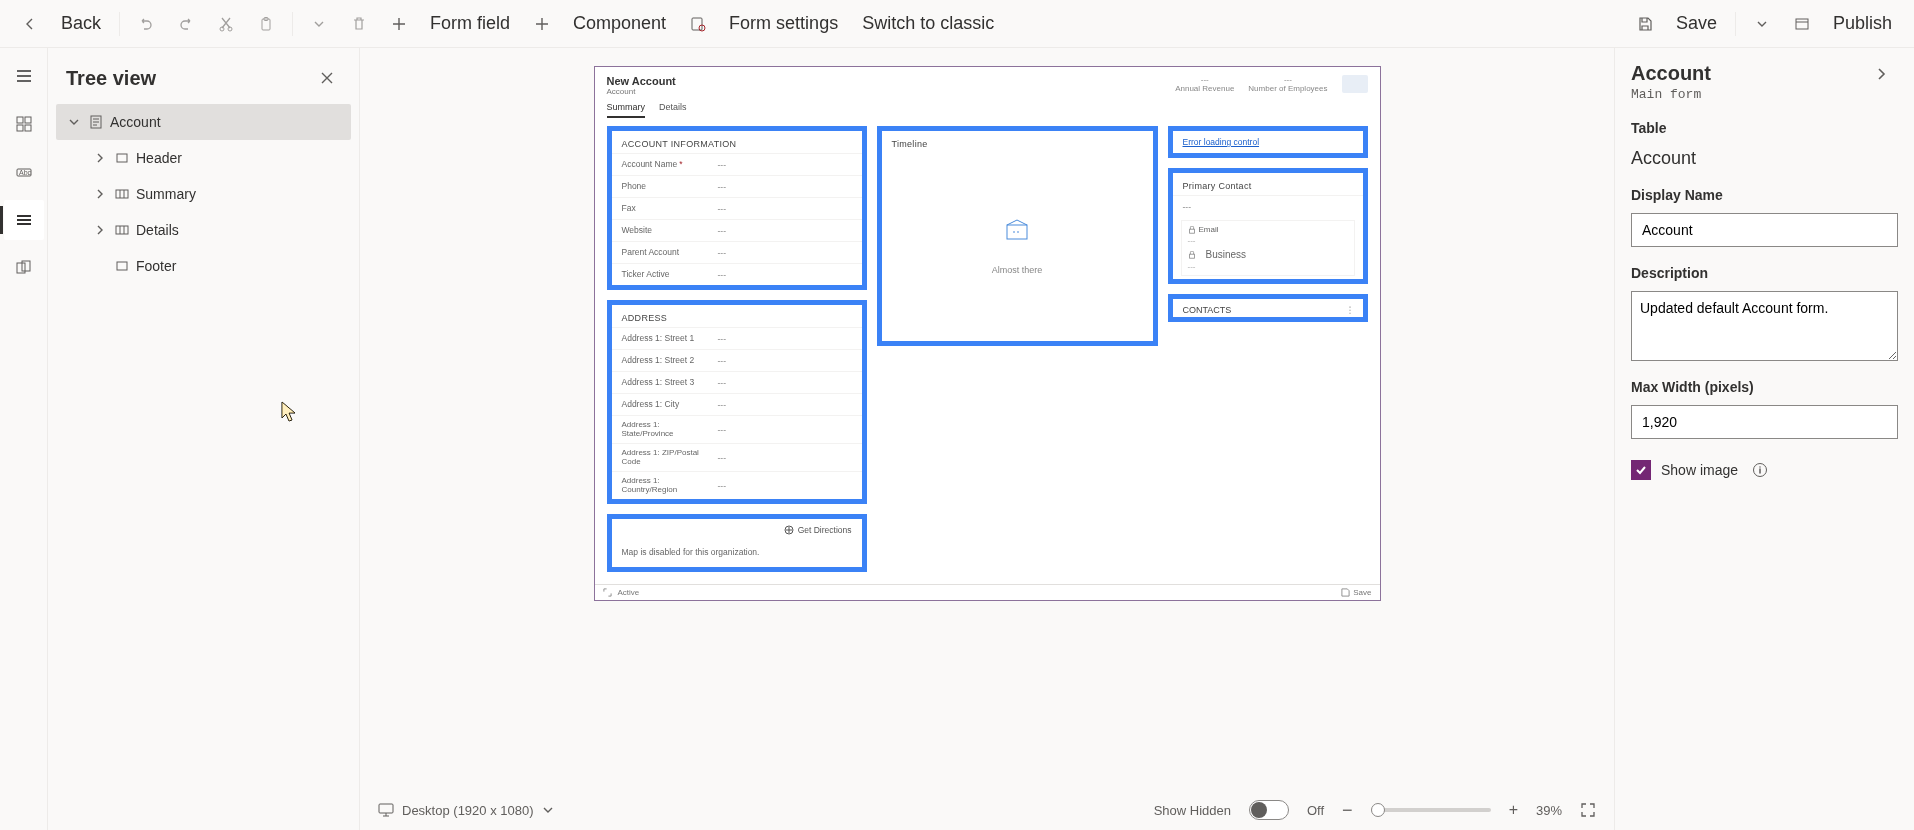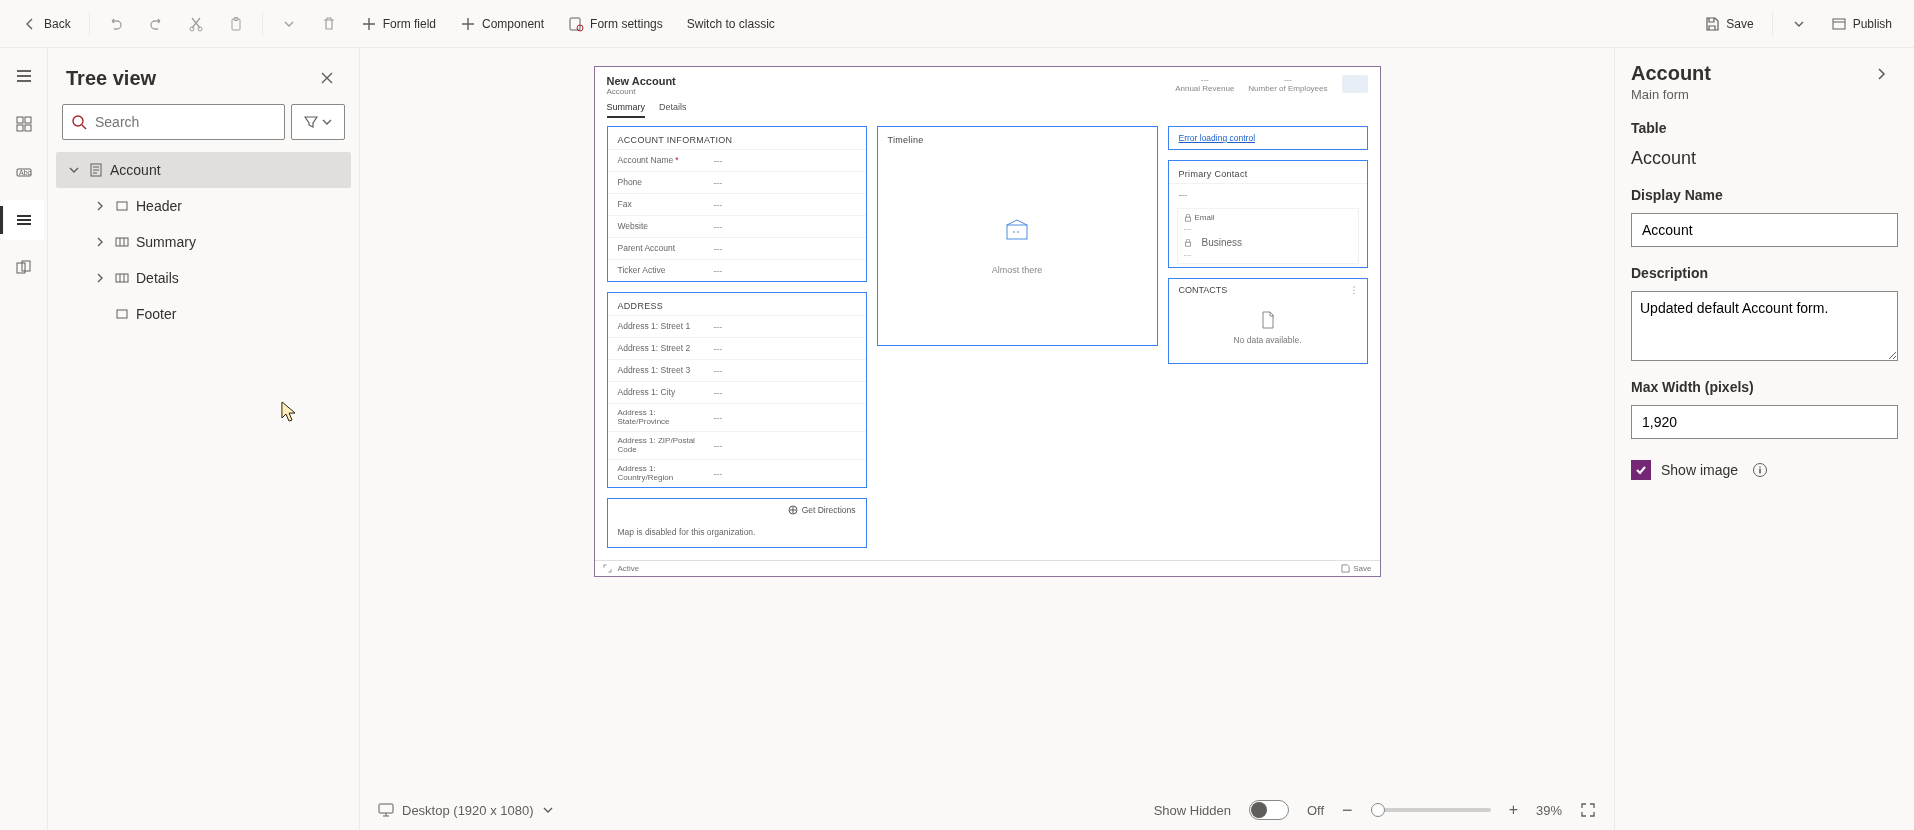--- a/index.html
+++ b/index.html
@@ -1,21 +1,21 @@
 <!DOCTYPE html>
 <html><head>
 <meta charset="utf-8">
 <style>
   * { box-sizing: border-box; margin: 0; padding: 0; }
   html, body { width: 100%; height: 100%; font-family: "Segoe UI", -apple-system, sans-serif; background: #faf9f8; color: #323130; overflow: hidden; }
   body { display: flex; flex-direction: column; }
 
   
   .topbar { height: 48px; display: flex; align-items: center; border-bottom: 1px solid #edebe9; background: #faf9f8; padding: 0 12px; gap: 4px; font-size: 14px; }
-  .topbar .btn { display: inline-flex; align-items: center; gap: 6px; height: 32px; padding: 0 10px; border: none; background: none; color: #323130; cursor: pointer; font-size: 12px; border-radius: 2px; }
+  .topbar .btn { display: inline-flex; align-items: center; gap: 23px; height: 32px; padding: 0 10px; border: none; background: none; color: #323130; cursor: pointer; font-size: 18px; border-radius: 2px; }
   .topbar .btn.disabled { color: #a19f9d; cursor: default; }
   .topbar .sep { width: 1px; height: 24px; background: #edebe9; margin: 0 4px; }
   .topbar .spacer { flex: 1; }
   .ico { display: inline-flex; align-items: center; justify-content: center; width: 16px; height: 16px; }
 
   
   .main { flex: 1; display: flex; min-height: 0; }
 
   
   .rail { width: 48px; background: #faf9f8; border-right: 1px solid #edebe9; display: flex; flex-direction: column; align-items: center; padding-top: 8px; gap: 8px; }
@@ -51,21 +51,21 @@
   .canvas-tabs { display: flex; gap: 14px; padding: 4px 12px 0 12px; font-size: 9px; }
   .canvas-tabs .tab { padding-bottom: 4px; cursor: pointer; color: #555; }
   .canvas-tabs .tab.active { border-bottom: 2px solid #323130; color: #323130; }
 
   .canvas-body { display: flex; gap: 10px; padding: 8px 12px 12px 12px; align-items: flex-start; }
   .col { display: flex; flex-direction: column; gap: 10px; }
   .col.c1 { width: 260px; }
   .col.c2 { flex: 1; }
   .col.c3 { width: 200px; }
 
-  .card { border: 1px solid #3b82f6; background: #fff; }
+  .card { border: 5px solid #3b82f6; background: #fff; }
   .card .card-title { font-size: 9px; color: #444; padding: 8px 10px 4px 10px; letter-spacing: .3px; }
   .field-row { display: flex; align-items: center; height: 22px; border-top: 1px solid #f3f2f1; padding: 0 10px; gap: 6px; }
   .field-row:first-of-type { border-top: none; }
   .field-row .lbl { width: 90px; font-size: 8.5px; color: #666; line-height: 1.1; }
   .field-row .req { color: #a4262c; margin-left: 2px; }
   .field-row .val { color: #888; font-size: 8.5px; }
   .field-row.tall { height: 28px; }
   .field-row.tall .lbl { font-size: 8px; }
 
   .timeline-card { height: 220px; display: flex; flex-direction: column; }
@@ -85,21 +85,21 @@
   .status .spacer { flex:1; }
   .toggle { width: 40px; height: 20px; border-radius: 10px; background: #fff; border:1px solid #8a8886; position: relative; }
   .toggle .knob { position:absolute; left:1px; top:1px; width:16px; height:16px; border-radius:50%; background:#605e5c; }
   .slider { width: 120px; height: 4px; background: #d2d0ce; border-radius: 2px; position:relative; }
   .slider .thumb { position:absolute; left:0; top:-5px; width:14px; height:14px; border-radius:50%; background:#fff; border:1px solid #8a8886; }
 
   
   .props { width: 300px; border-left: 1px solid #edebe9; background: #faf9f8; display: flex; flex-direction: column; padding: 14px 16px; gap: 10px; font-size: 14px; overflow:auto; }
   .props .hdr { display: flex; justify-content: space-between; align-items: flex-start; }
   .props .hdr h2 { font-size: 20px; font-weight: 600; }
-  .props .hdr .sub { font-size: 13px; color: #605e5c; margin-top: 2px; }
+  .props .hdr .sub { font-size: 13px; color: #605e5c; margin-top: 2px; font-family: Liberation Mono, monospace; }
   .props .collapse-btn { border:none; background:none; cursor:pointer; width:24px; height:24px; }
   .props-tabs { display: flex; gap: 20px; border-bottom: 1px solid #edebe9; margin-top: 4px; }
   .props-tabs .ptab { padding: 6px 0 10px 0; cursor: pointer; font-size: 14px; color: #605e5c; position: relative; }
   .props-tabs .ptab.active { color: #323130; font-weight: 600; }
   .props-tabs .ptab.active::after { content:""; position:absolute; left:0; right:0; bottom:-1px; height:2px; background:#742774; }
   .props .section-label { font-weight: 600; margin-top: 8px; }
   .props .static { font-size: 18px; margin-top: 2px; }
   .props input[type=text], .props textarea { width: 100%; border: 1px solid #8a8886; padding: 8px 10px; font-size: 14px; font-family: inherit; background:#fff; }
   .props textarea { height: 70px; resize: both; padding-left: 8px; }
   .chk-row { display: flex; align-items: center; gap: 10px; margin-top: 11px; }
@@ -264,39 +264,20 @@
 
   <div class="tree-panel">
     <div class="title-row">
       <h1>Tree view</h1>
       <button class="close-btn">
         <svg width="14" height="14" viewBox="0 0 14 14">
             <path d="M2 2l10 10M12 2 2 12" stroke="#605e5c" stroke-width="1.4"></path>
           </svg>
       </button>
     </div>
-    <div class="search-row">
-      <div class="search-box">
-        <span class="ico">
-            <svg width="16" height="16" viewBox="0 0 16 16">
-              <circle cx="7" cy="7" r="5" fill="none" stroke="#a4262c" stroke-width="1.4"></circle>
-              <path d="M11 11l4 4" stroke="#a4262c" stroke-width="1.4"></path>
-            </svg>
-          </span>
-        <input type="text" placeholder="Search" style="">
-      </div>
-      <button class="filter-btn">
-        <svg width="14" height="14" viewBox="0 0 14 14">
-            <path d="M1 2h12L9 8v4l-4-2V8z" fill="none" stroke="#605e5c" stroke-width="1.2"></path>
-          </svg>
-        <svg width="10" height="10" viewBox="0 0 10 10">
-            <path d="M1 3l4 4 4-4" fill="none" stroke="#605e5c" stroke-width="1.3"></path>
-          </svg>
-      </button>
-    </div>
 
     <div class="tree">
       <div class="tree-item selected">
         <span class="chev">
             <svg width="12" height="12" viewBox="0 0 12 12">
               <path d="M2 4l4 4 4-4" fill="none" stroke="#605e5c" stroke-width="1.4"></path>
             </svg>
           </span>
         <span class="ico">
             <svg width="14" height="14" viewBox="0 0 14 14">
@@ -498,27 +479,20 @@
                     </svg>
                   <span>Business</span>
                 </div>
                 <div style="font-size:8px;color:#aaa;margin-top:2px;">---</div>
               </div>
             </div>
             <div class="card contacts-card">
               <div style="display:flex;justify-content:space-between;align-items:center;padding:6px 8px 2px 10px;">
                 <span style="font-size:9px;color:#444;">CONTACTS</span>
                 <span style="color:#888;">⋮</span>
-              </div>
-              <div class="nodata">
-                <svg width="16" height="18" viewBox="0 0 16 18" style="margin:0 auto 6px auto;">
-                    <path d="M3 1h7l3 3v13H3z" fill="none" stroke="#888"></path>
-                    <path d="M10 1v4h4" fill="none" stroke="#888"></path>
-                  </svg>
-                <div>No data available.</div>
               </div>
             </div>
           </div>
         </div>
 
         <div class="canvas-footer">
           <div style="display:flex;align-items:center;gap:6px;">
             <svg width="9" height="9" viewBox="0 0 10 10">
                 <path d="M1 4V1h3M9 6v3H6" fill="none" stroke="#888"></path>
               </svg>

